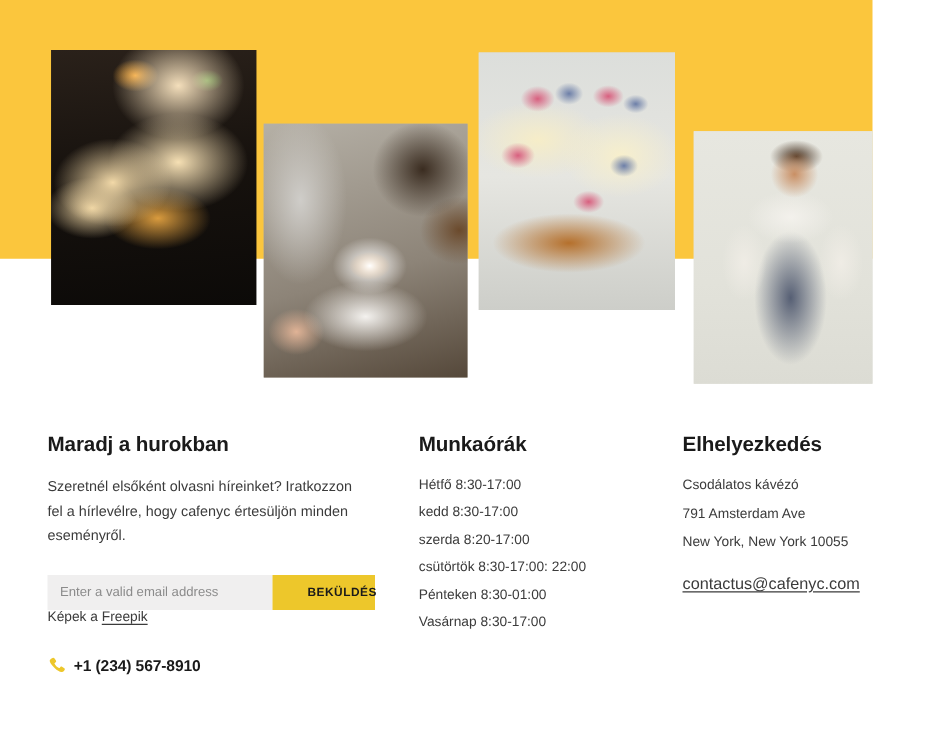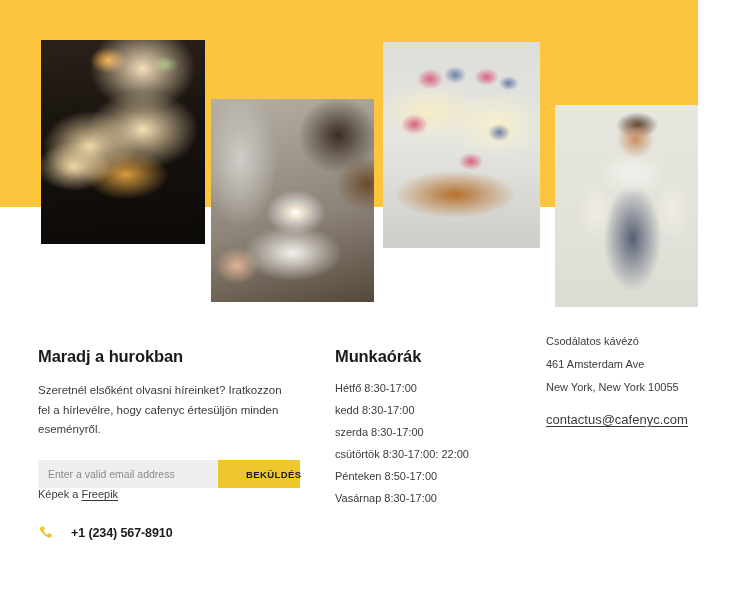--- a/index.html
+++ b/index.html
@@ -174,21 +174,21 @@
   .credit a {
     color: #3b3b3b;
     text-decoration: underline;
     text-underline-offset: 2px;
   }
 
   .phone-row {
     display: flex;
     align-items: center;
     margin-top: 25px;
-    gap: 18px;
+    gap: 6px;
   }
   .phone-icon { width: 15px; height: 15px; display: block; flex: 0 0 15px; }
   .phone-number {
     font-size: 12.5px;
     font-weight: bold;
     color: #1a1a1a;
     letter-spacing: -0.1px;
   }
 
   .hours-list { margin: 16px 0 0 0; padding: 0; list-style: none; }
@@ -248,30 +248,31 @@
         </svg>
         <span class="phone-number">+1 (234) 567-8910</span>
       </div>
     </div>
 
     <div class="col" id="col-hours">
       <h2 class="col-title">Munkaórák</h2>
       <ul class="hours-list">
         <li>Hétfő 8:30-17:00</li>
         <li>kedd 8:30-17:00</li>
-        <li>szerda 8:30-17:00</li>
+        <li>szerda 8:20-17:00</li>
         <li>csütörtök 8:30-17:00: 22:00</li>
-        <li>Pénteken 8:50-17:00</li>
+        <li>Pénteken 8:30-01:00</li>
         <li>Vasárnap 8:30-17:00</li>
       </ul>
     </div>
 
     <div class="col" id="col-location">
+      <h2 class="col-title">Elhelyezkedés</h2>
       <ul class="addr-list">
         <li>Csodálatos kávézó</li>
-        <li>461 Amsterdam Ave</li>
+        <li>791 Amsterdam Ave</li>
         <li>New York, New York 10055</li>
       </ul>
       <a class="email-link" href="#">contactus@cafenyc.com</a>
     </div>
 
   </div>
 </div>
 
 </body></html>

